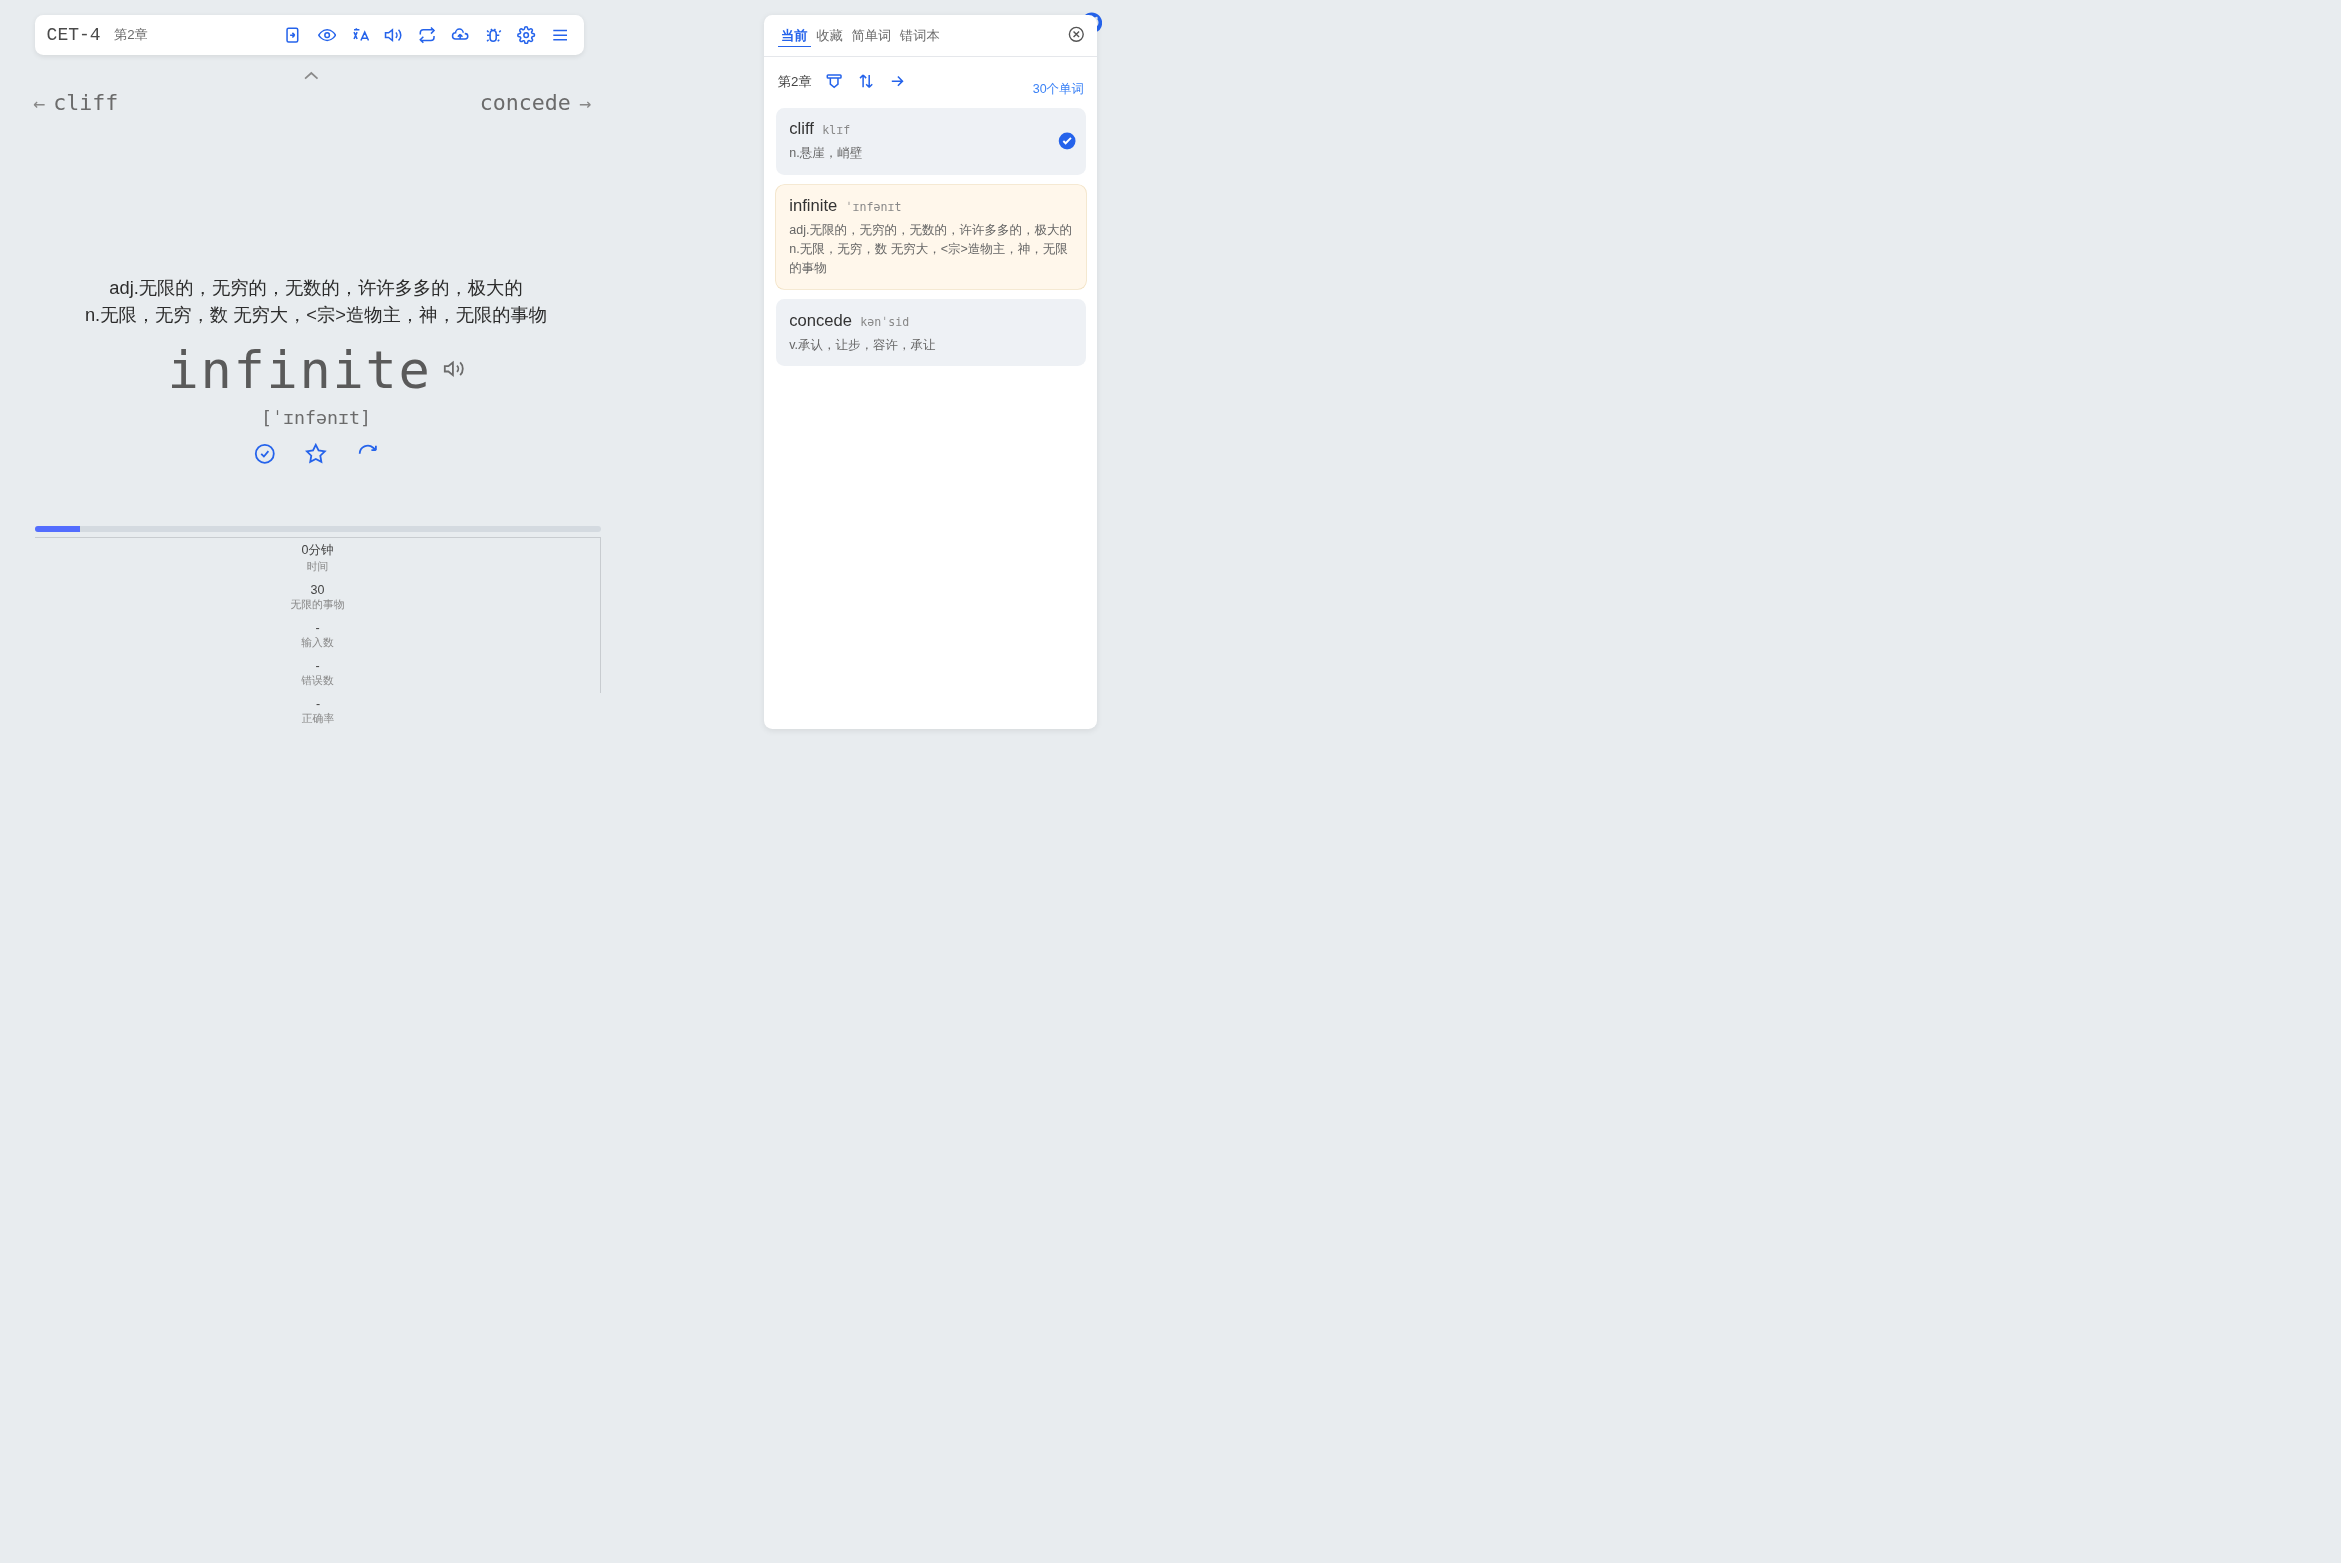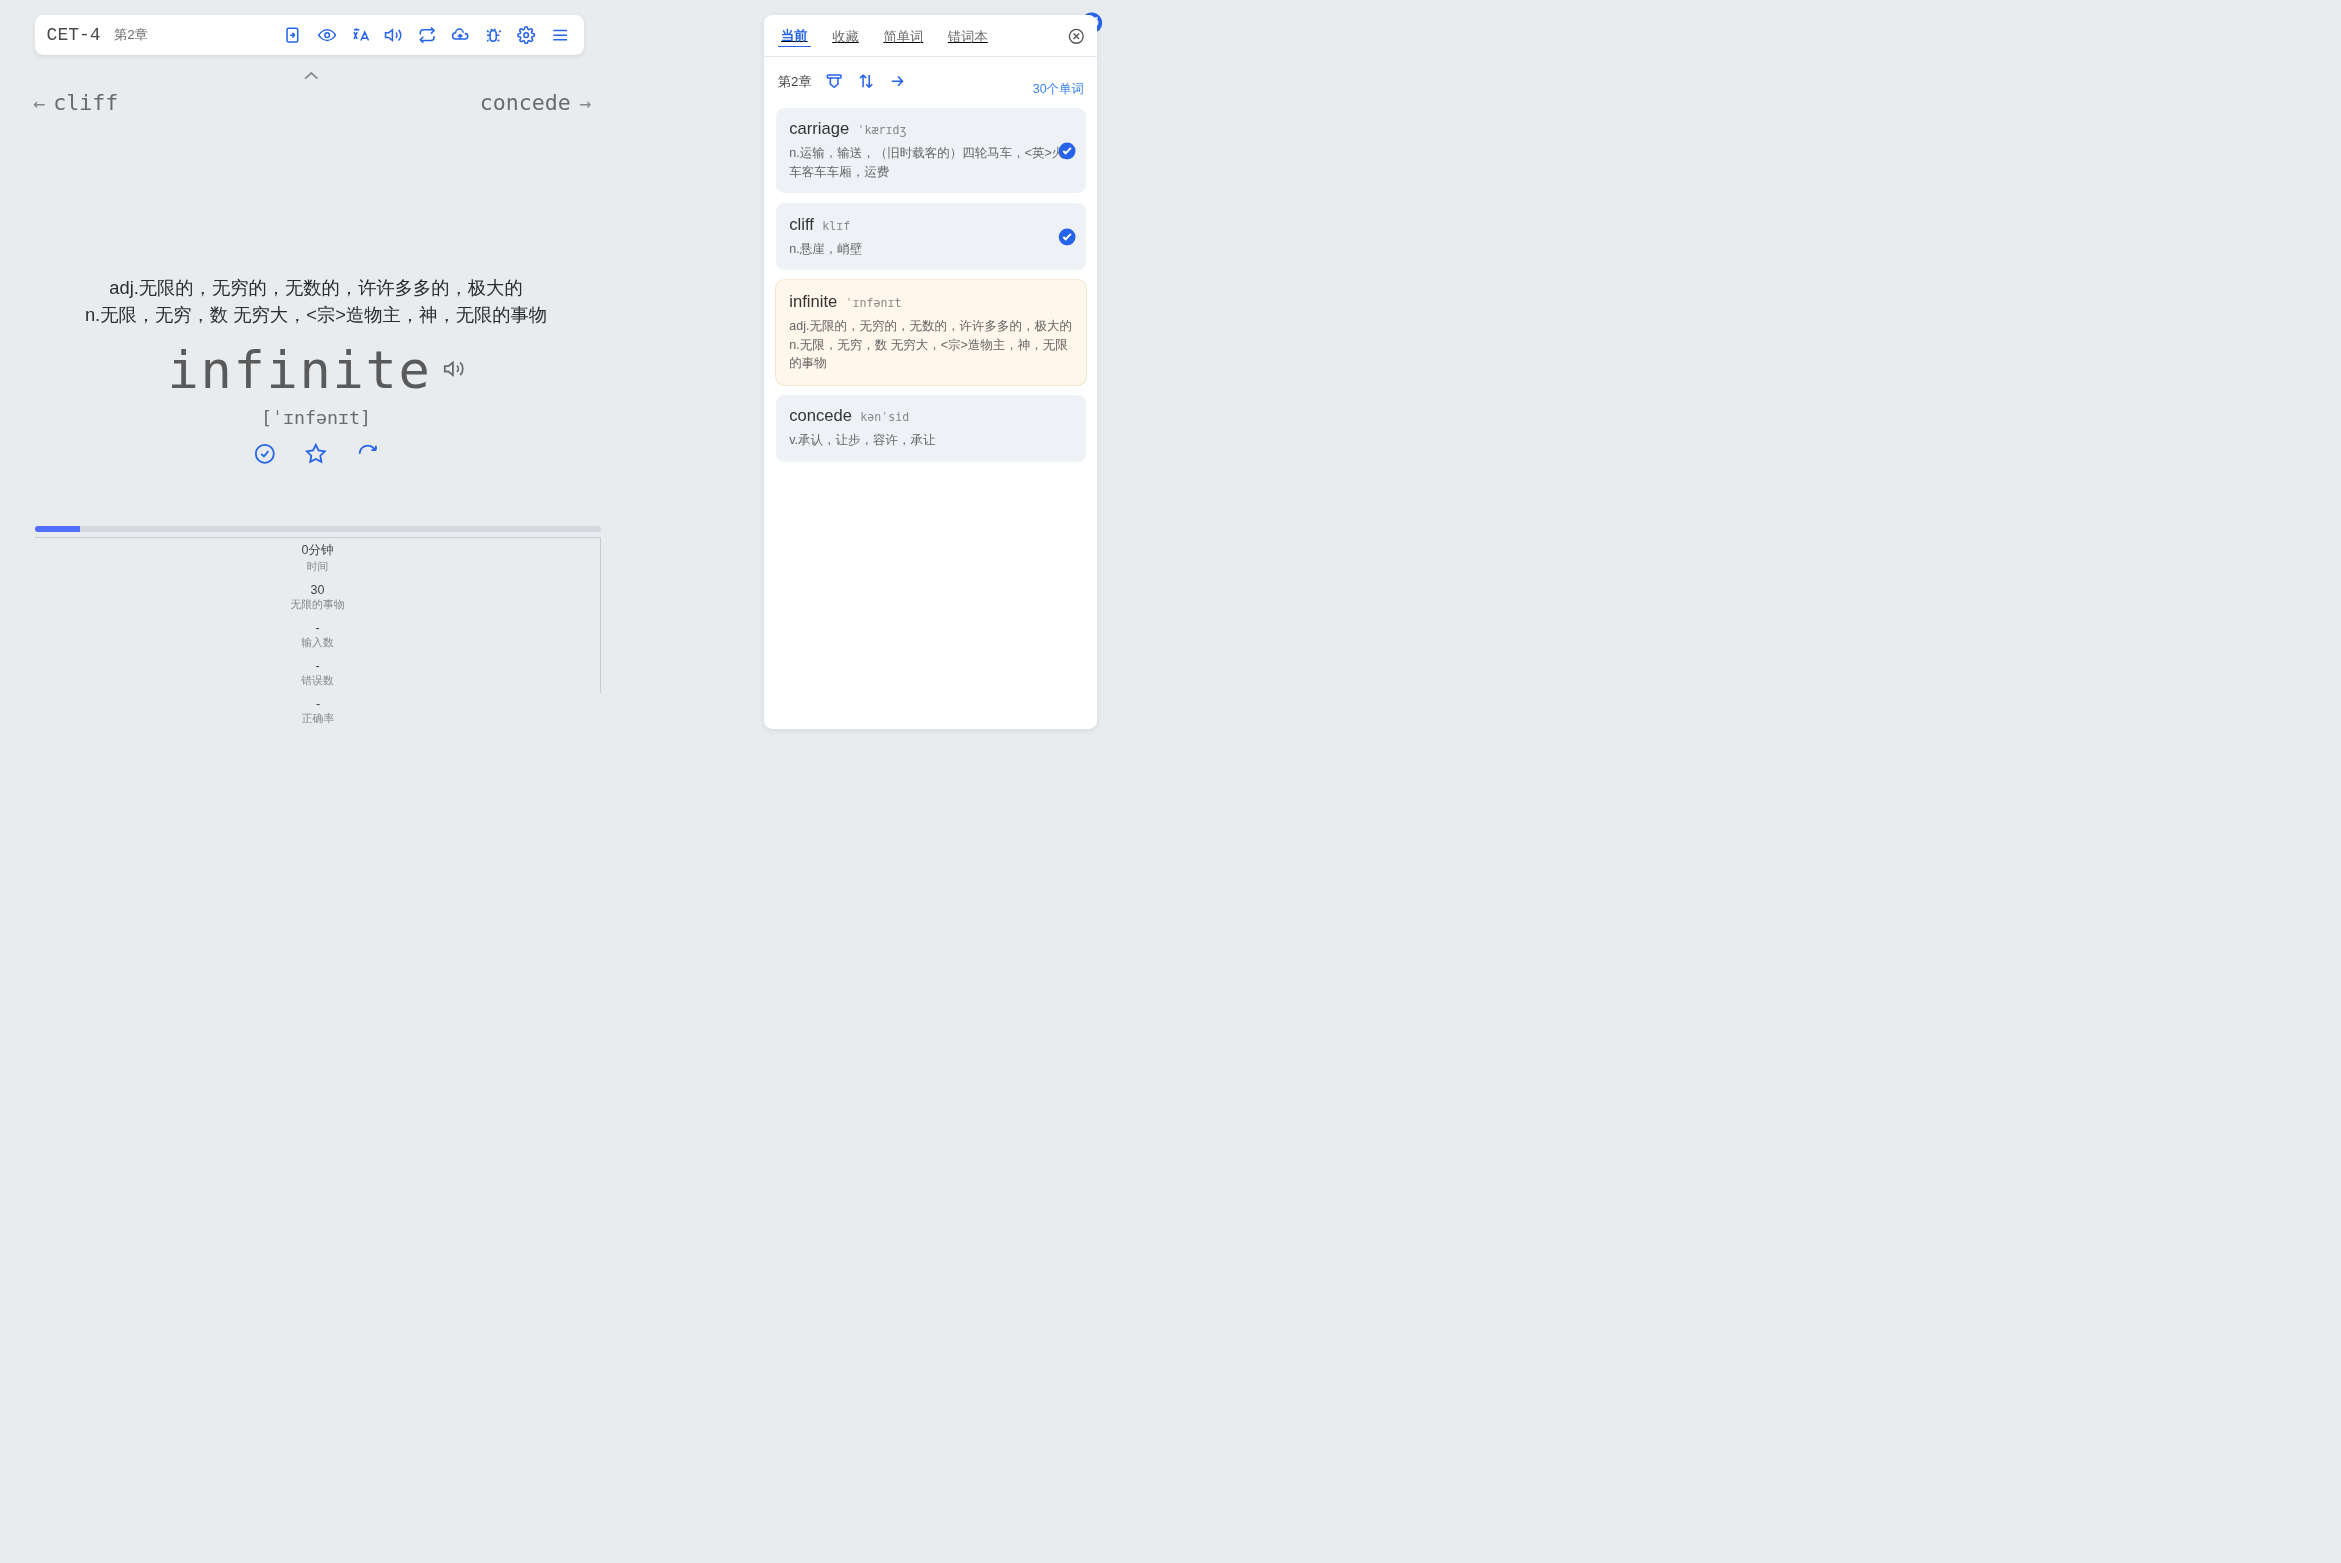--- a/index.html
+++ b/index.html
@@ -121,25 +121,24 @@
   display: flex; flex-direction: column;
   overflow: hidden;
 }
 .github-icon {
   position: absolute;
   right: 11.6px; top: 11.6px;
   width: 21.6px; height: 21.6px;
   color: #2563eb; cursor: pointer;
 }
 .side-tabs {
-  display: flex; align-items: flex-end;
+  display: flex; align-items: center;
   padding: 10px 13.3px 8.3px;
   border-bottom: 0.8px solid #e5e7eb;
-  gap: 18px;
-  text-decoration: underline;
+  gap: 2px;
 }
 .side-tab { font-size: 13.3px; color: #6b6b6b; cursor: pointer; padding: 1.7px 3.3px; }
 .side-tab.active { color: #2563eb; font-weight: 600; border-bottom: 1.7px solid #2563eb; }
 .side-tabs .tab-spacer { flex: 1; }
 .close-x { color: #555; cursor: pointer; }
 .close-x svg { width: 16.6px; height: 16.6px; stroke: #555; stroke-width: 2; fill: none; }
 .side-sub {
   display: flex; align-items: center;
   padding: 10px 13.3px;
   gap: 13.3px;
@@ -336,31 +335,20 @@
         </svg></span>
     <span class="sub-icon"><svg viewBox="0 0 24 24">
           <path d="M5 12h14m-6-6l6 6-6 6"></path>
         </svg></span>
     <span class="sub-spacer"></span>
     <span class="count-lbl">30个单词</span>
   </div>
   <div class="word-list" id="word-list">
       <div class="word-item">
         <div class="wi-head">
-          <span class="wi-word">carriage</span>
-          <span class="wi-pron">ˈkærɪdʒ</span>
-        </div>
-        <div class="wi-def" style="white-space: pre-line;">n.运输，输送，（旧时载客的）四轮马车，&lt;英&gt;火车客车车厢，运费</div>
-        <span class="wi-check"><svg viewBox="0 0 24 24">
-            <circle cx="12" cy="12" r="11" fill="#2563eb"></circle>
-            <path d="M7 12l3 3 7-7" stroke="#fff" stroke-width="2.5" fill="none"></path>
-          </svg></span>
-      </div>
-      <div class="word-item">
-        <div class="wi-head">
           <span class="wi-word">cliff</span>
           <span class="wi-pron">klɪf</span>
         </div>
         <div class="wi-def" style="white-space: pre-line;">n.悬崖，峭壁</div>
         <span class="wi-check"><svg viewBox="0 0 24 24">
             <circle cx="12" cy="12" r="11" fill="#2563eb"></circle>
             <path d="M7 12l3 3 7-7" stroke="#fff" stroke-width="2.5" fill="none"></path>
           </svg></span>
       </div>
       <div class="word-item current">

